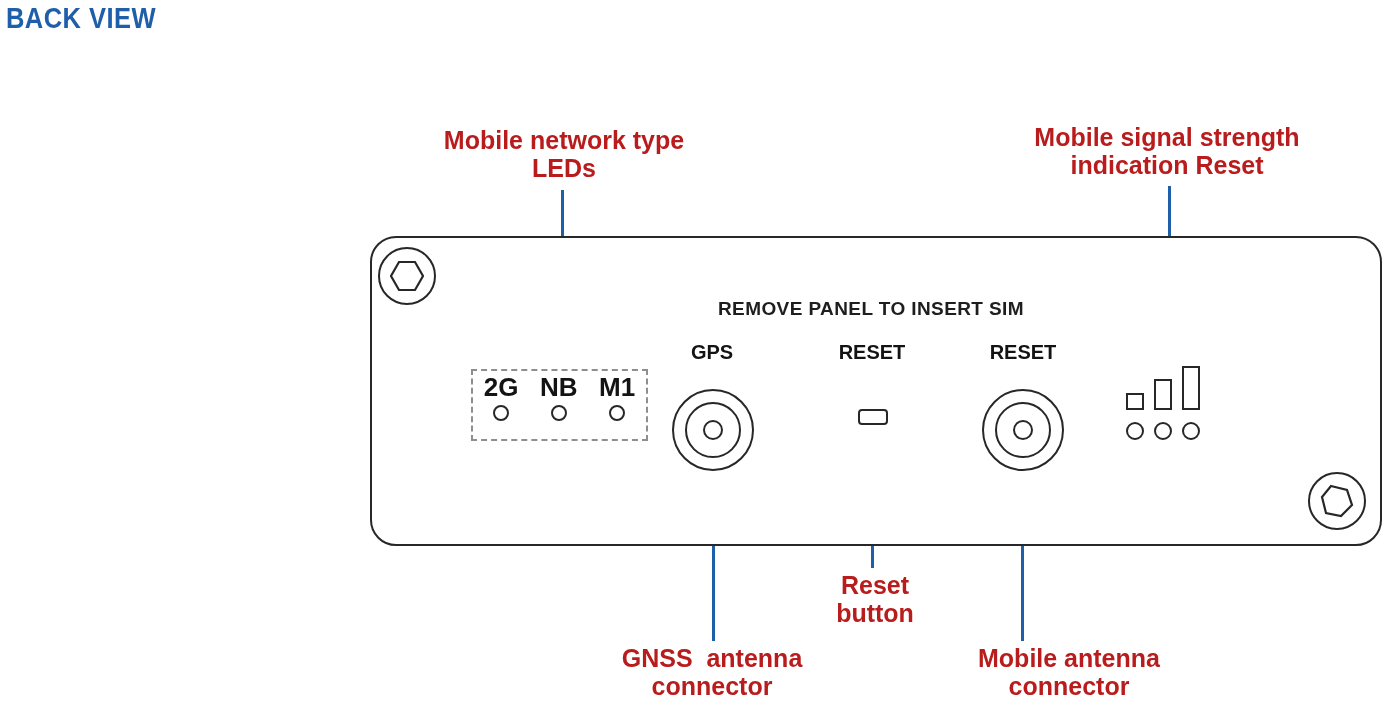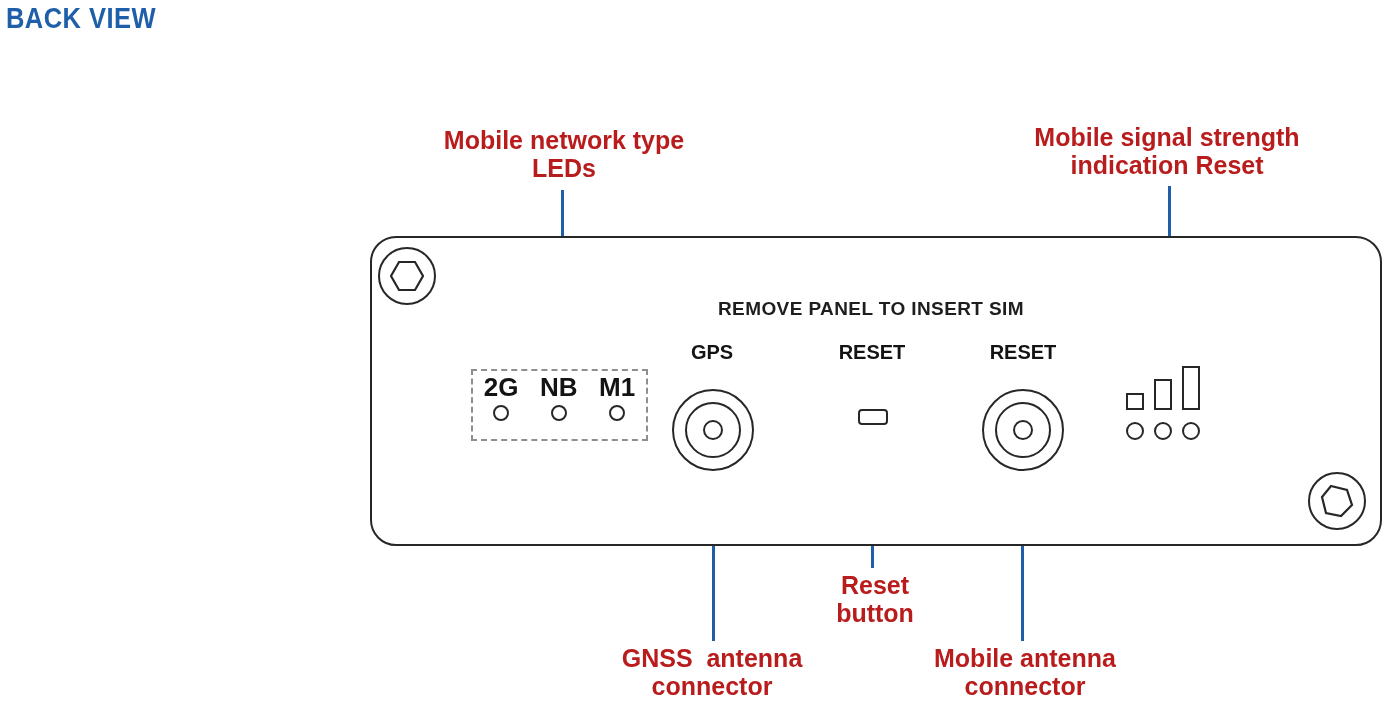--- a/index.html
+++ b/index.html
@@ -38,21 +38,21 @@
     font-size: 25px;
     font-weight: bold;
     line-height: 1.12;
     text-align: center;
     white-space: pre;
   }
   #callout-network-type { left: 404px; top: 126px; width: 320px; }
   #callout-signal-strength { left: 1000px; top: 123px; width: 334px; }
   #callout-reset-button { left: 795px; top: 571px; width: 160px; }
   #callout-gnss-connector { left: 582px; top: 644px; width: 260px; }
-  #callout-mobile-connector { left: 895px; top: 644px; width: 260px; }
+  #callout-mobile-connector { left: 939px; top: 644px; width: 260px; }
 
   
   .leader {
     position: absolute;
     width: 3px;
     background: #1f5fa9;
   }
   #leader-network-type    { left: 561px;  top: 190px; height: 192px; }
   #leader-signal-strength { left: 1168px; top: 186px; height: 190px; }
   #leader-reset           { left: 871px;  top: 424px; height: 144px; }

